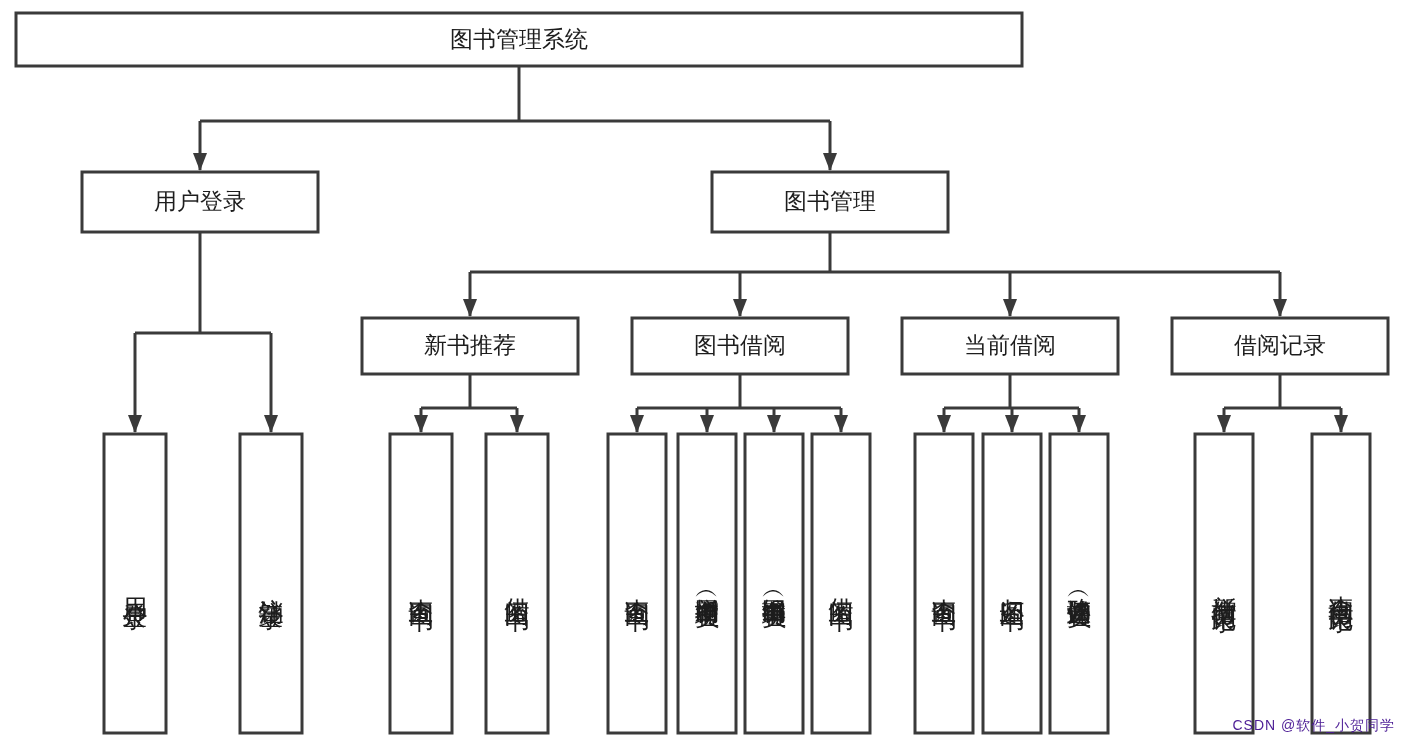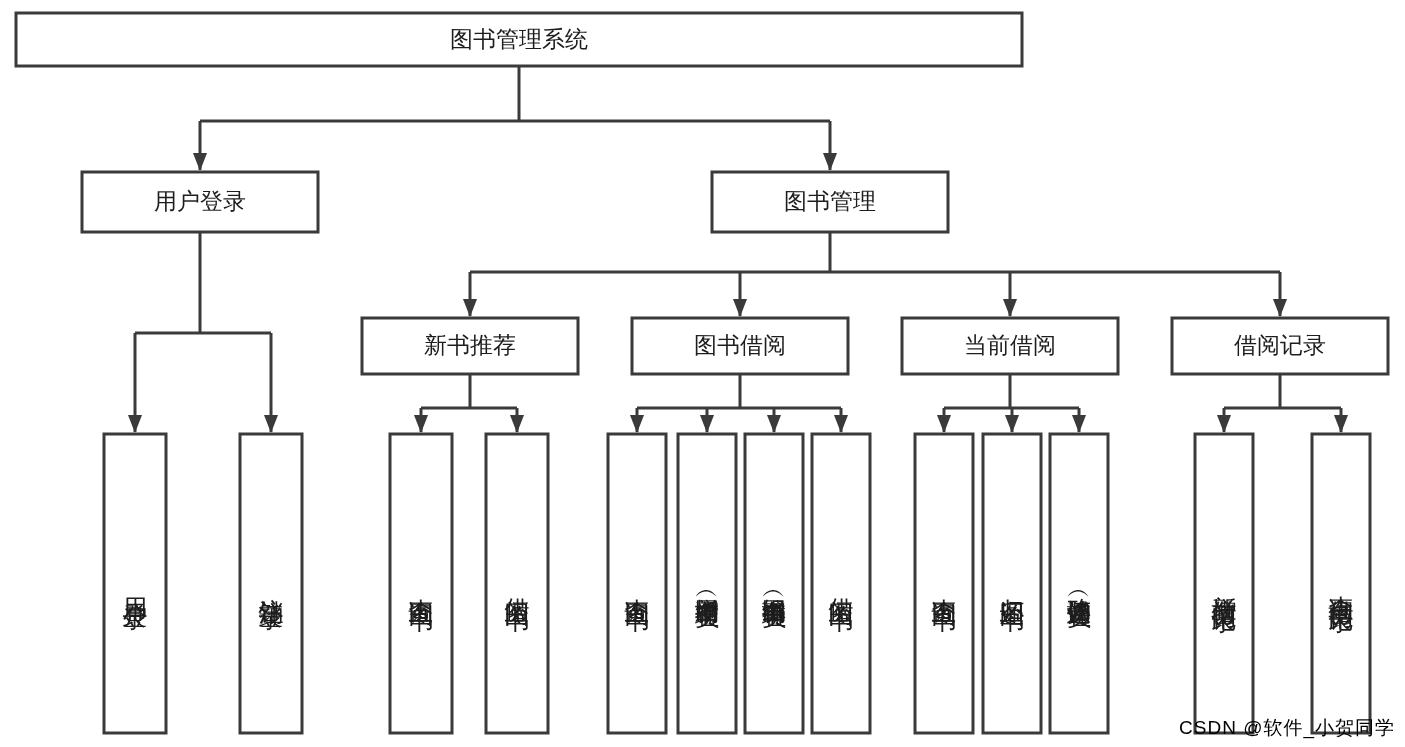--- a/index.html
+++ b/index.html
@@ -62,24 +62,24 @@
     font-family: "Liberation Sans", "DejaVu Sans", sans-serif;
     font-size: 25px;
     line-height: 1.08;
     letter-spacing: 3px;
     color: #1d1d1d;
     white-space: nowrap;
   }
   .watermark {
     position: absolute;
     right: 10px;
-    bottom: 6px;
-    font-family: "Liberation Sans", "DejaVu Sans", sans-serif;
-    font-size: 19px;
-    color: #000000;
+    bottom: 12px;
+    font-family: "Liberation Sans", "DejaVu Sans", sans-serif;
+    font-size: 14px;
+    color: #4c1d95;
     letter-spacing: 1px;
     white-space: nowrap;
   }
 </style>
 </head>
 <body>
 
 <div id="diagram-root">
 
   <svg id="flow" viewBox="0 0 1405 747">

